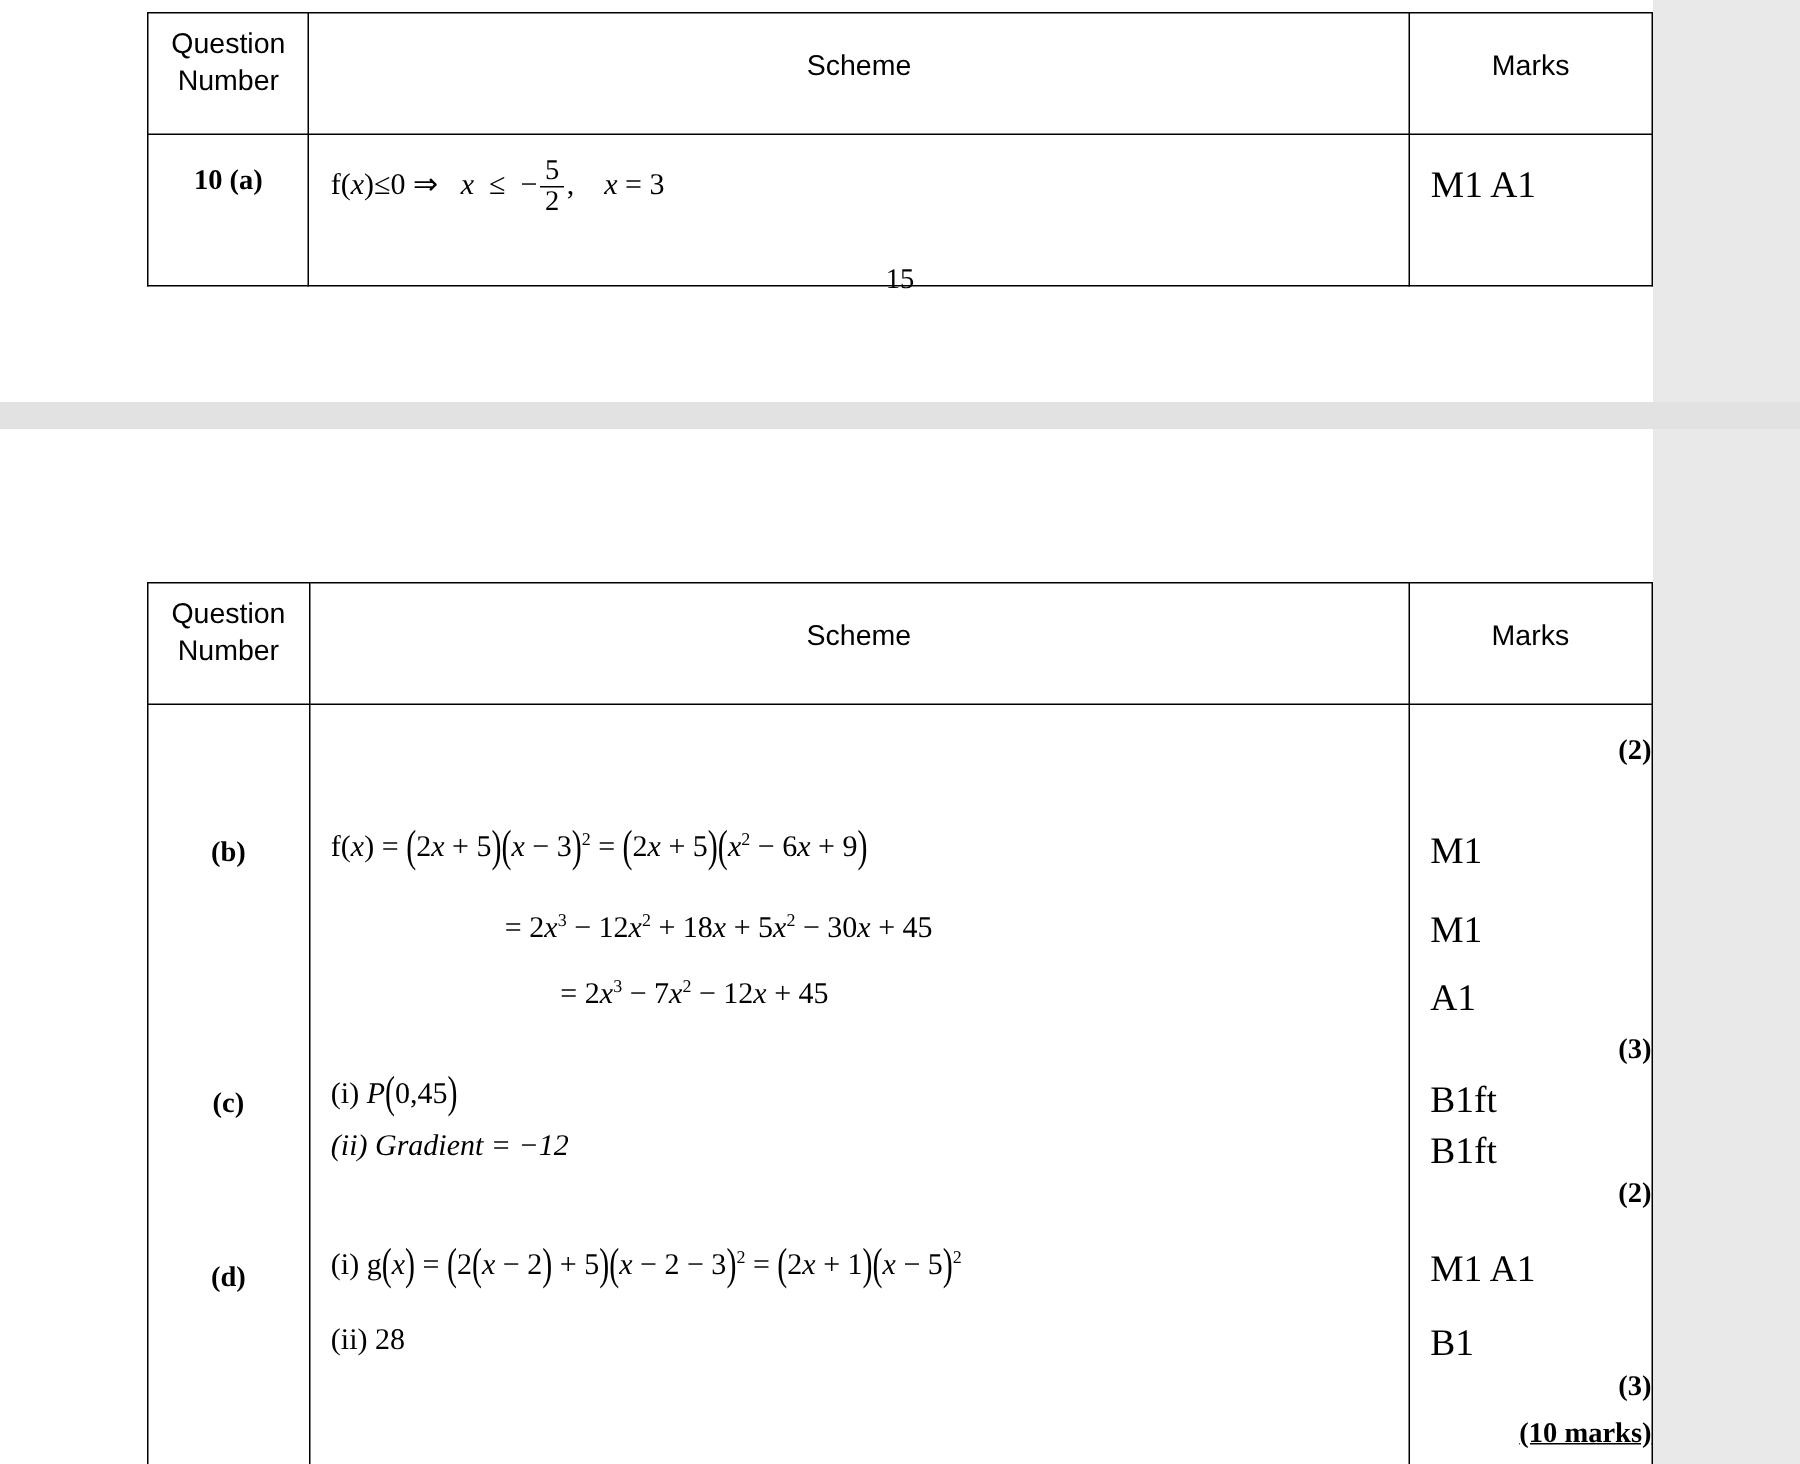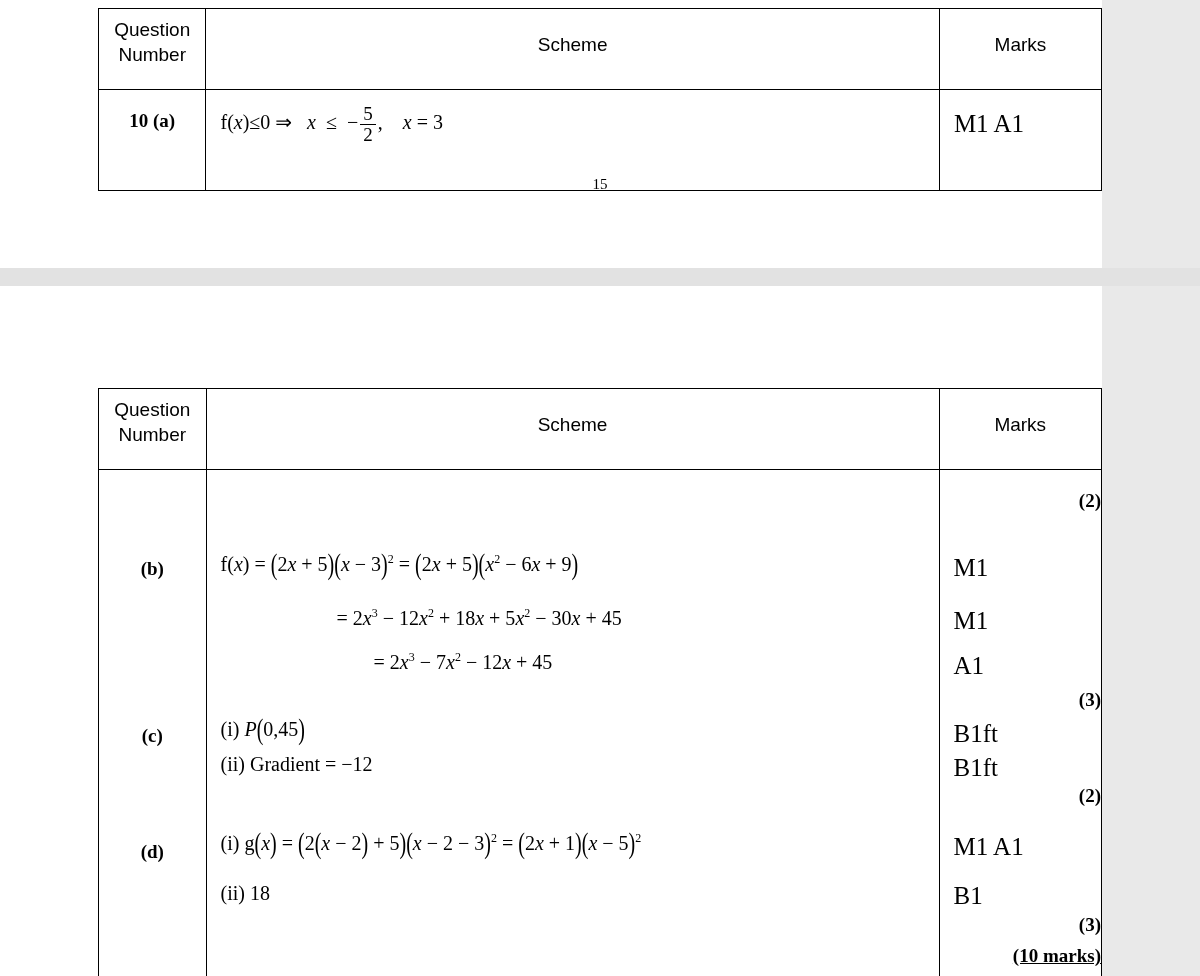--- a/index.html
+++ b/index.html
@@ -99,21 +99,21 @@
     display: inline-block;
     transform: scaleY(1.5);
     font-size: 20px;
   }
 
   .center-num {
     position: absolute;
     width: 1200px;
     text-align: center;
     font-family: "Liberation Serif", serif;
-    font-size: 15px;
+    font-size: 19px;
   }
 
   .right-mark {
     text-align: right;
     font-family: "Liberation Serif", serif;
     font-weight: bold;
     font-size: 19px;
     padding-right: 14px;
   }
 </style>
@@ -207,29 +207,29 @@
           <div class="math" style="position:absolute; left:130px; top:136px;">
             = 2<span class="it">x</span><span class="sup">3</span> − 12<span class="it">x</span><span class="sup">2</span> + 18<span class="it">x</span> + 5<span class="it">x</span><span class="sup">2</span> − 30<span class="it">x</span> + 45
           </div>
           <div class="math" style="position:absolute; left:150px; top:180px;margin-left:17px;">
             = 2<span class="it">x</span><span class="sup">3</span> − 7<span class="it">x</span><span class="sup">2</span> − 12<span class="it">x</span> + 45
           </div>
 
           <div class="math" style="position:absolute; left:14px; top:248px;">
             (i) <span class="it">P</span><span class="bigparen">(</span>0,45<span class="bigparen">)</span>
           </div>
-          <div class="math" style="position:absolute; left:14px; top:283px;">
+          <div class="math" style="position:absolute; left:14px; top:283px;font-style:italic;">
             (ii) Gradient = −12
           </div>
 
           <div class="math" style="position:absolute; left:14px; top:361px;">
             (i) g<span class="bigparen">(</span><span class="it">x</span><span class="bigparen">)</span> = <span class="bigparen">(</span>2<span class="bigparen">(</span><span class="it">x</span> − 2<span class="bigparen">)</span> + 5<span class="bigparen">)</span><span class="bigparen">(</span><span class="it">x</span> − 2 − 3<span class="bigparen">)</span><span class="sup">2</span> = <span class="bigparen">(</span>2<span class="it">x</span> + 1<span class="bigparen">)</span><span class="bigparen">(</span><span class="it">x</span> − 5<span class="bigparen">)</span><span class="sup">2</span>
           </div>
           <div class="math" style="position:absolute; left:14px; top:412px;">
-            (ii) 18
+            (ii) 28
           </div>
         </td>
 
         <td style="position:relative;">
           <div class="right-mark" style="position:absolute; top:20px; width:100%;">
             <span>(2)</span>
           </div>
 
           <div class="marks-cell" style="position:absolute; top:84px;">
             <span>M1</span>

